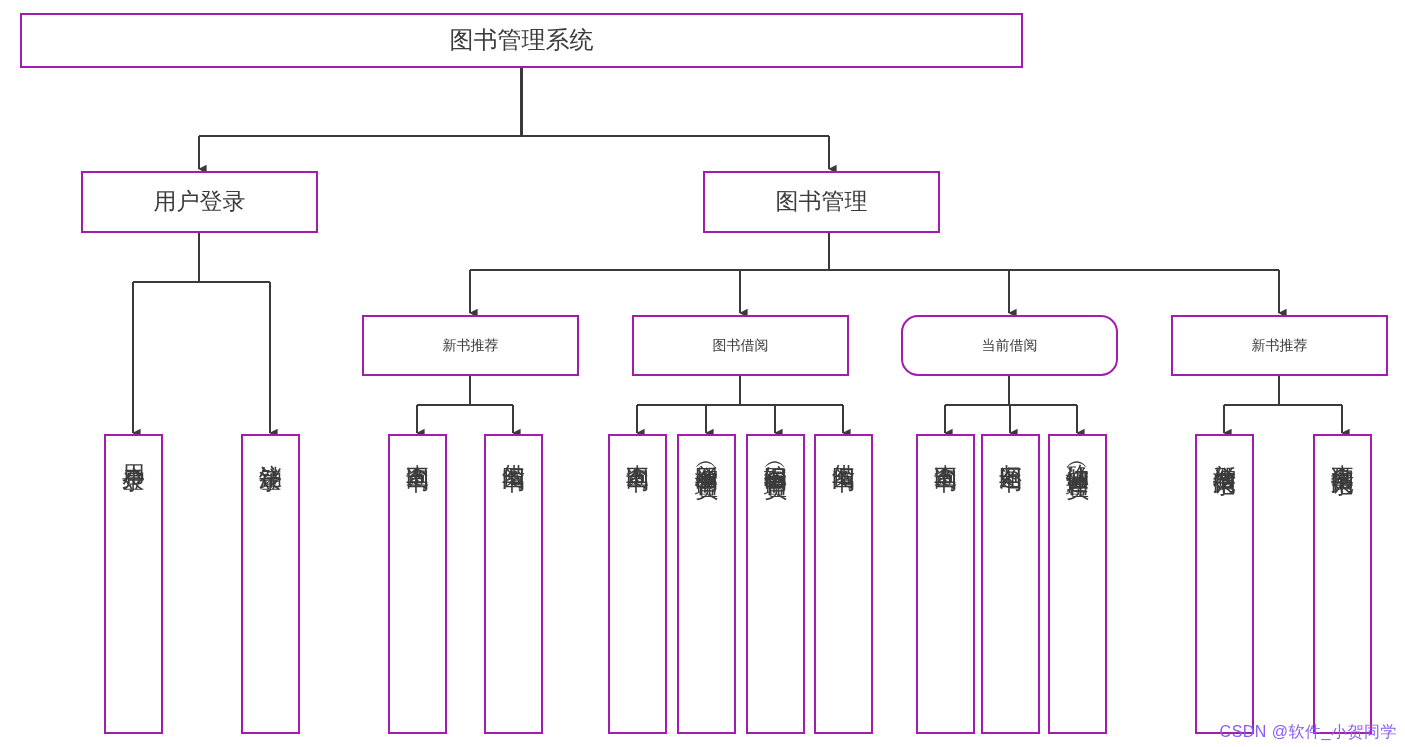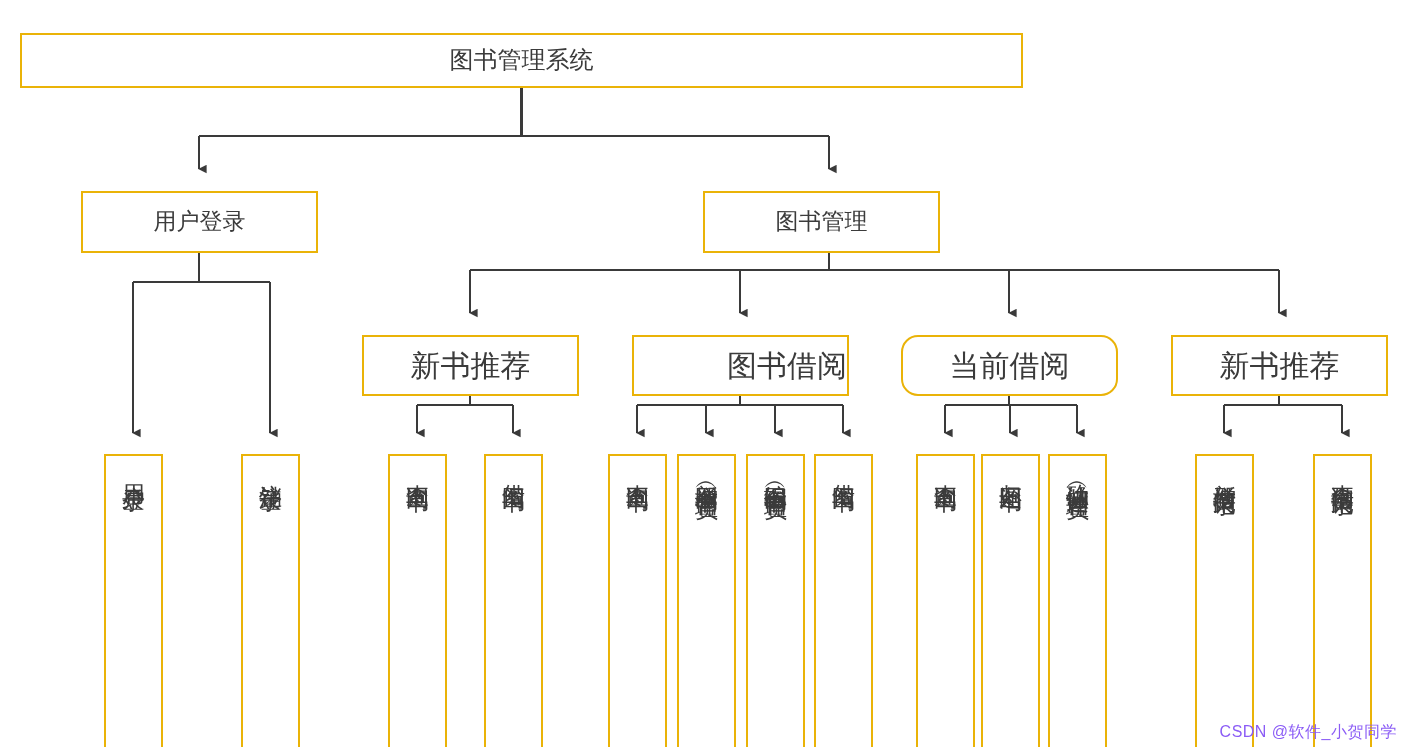--- a/index.html
+++ b/index.html
@@ -22,42 +22,41 @@
     position: absolute;
     left: 0;
     top: 0;
     width: 1405px;
     height: 747px;
   }
   .node-box {
     position: absolute;
     box-sizing: border-box;
     background: #ffffff;
-    border: 2px solid #eab308;
+    border: 2px solid #a21caf;
     display: flex;
     align-items: center;
     justify-content: center;
     overflow: hidden;
-    margin-top: 20px;
   }
   .node-label {
     color: #3b3b3b;
     font-family: "Liberation Sans", "DejaVu Sans", sans-serif;
     line-height: 1.18;
     white-space: nowrap;
     text-align: center;
   }
   .node-root .node-label {
     font-size: 24px;
   }
   .node-l2 .node-label {
     font-size: 23px;
   }
   .node-l3 .node-label {
-    font-size: 30px;
+    font-size: 14px;
   }
   .node-leaf {
     align-items: flex-start;
     padding-top: 10px;
   }
   .node-leaf .node-label {
     font-size: 23px;
     writing-mode: vertical-rl;
     text-orientation: upright;
     letter-spacing: 2px;
@@ -140,21 +139,21 @@
   <div class="node-box node-l2" style="left:81px; top:171px; width:237px; height:62px;">
     <span class="node-label">用户登录</span>
   </div>
   <div class="node-box node-l2" style="left:703px; top:171px; width:237px; height:62px;align-items:center;">
     <span class="node-label">图书管理</span>
   </div>
 
   <div class="node-box node-l3" style="left:362px; top:315px; width:217px; height:61px;">
     <span class="node-label">新书推荐</span>
   </div>
-  <div class="node-box node-l3" style="left:632px; top:315px; width:217px; height:61px;justify-content:flex-end;">
+  <div class="node-box node-l3" style="left:632px; top:315px; width:217px; height:61px;">
     <span class="node-label">图书借阅</span>
   </div>
   <div class="node-box node-l3" style="left:901px; top:315px; width:217px; height:61px;border-radius:17px;">
     <span class="node-label">当前借阅</span>
   </div>
   <div class="node-box node-l3" style="left:1171px; top:315px; width:217px; height:61px;">
     <span class="node-label">新书推荐</span>
   </div>
 
   <div class="node-box node-leaf" style="left:104px; top:434px; width:59px; height:300px;">

